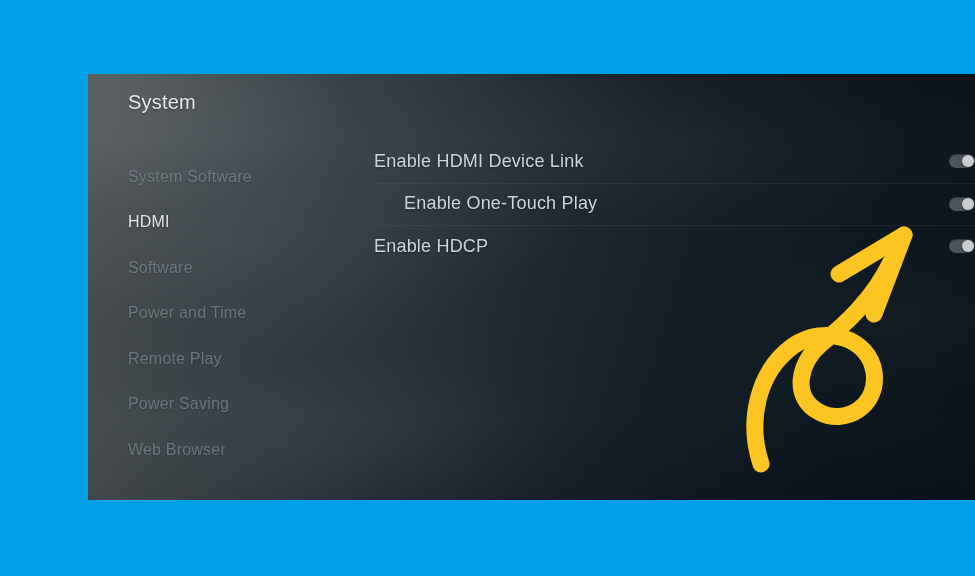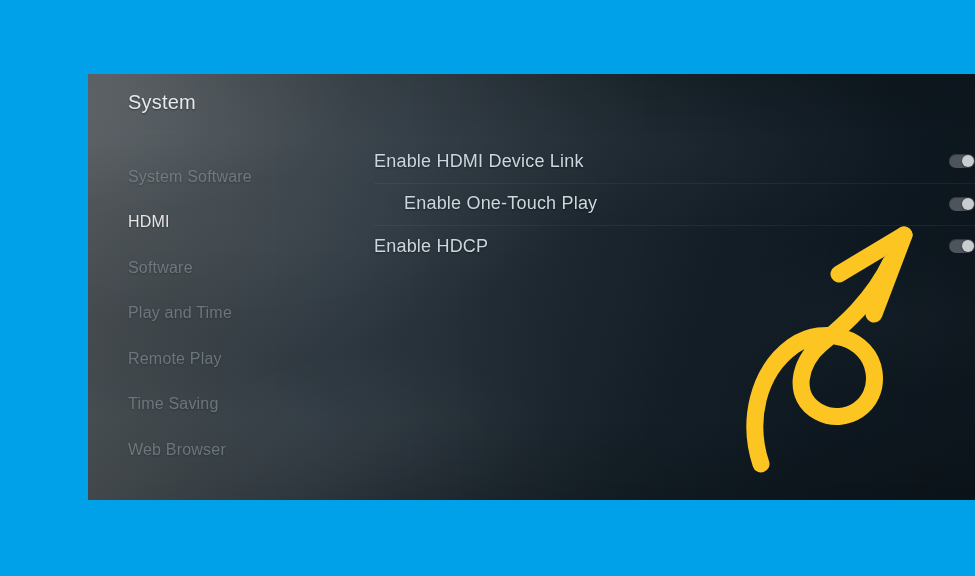--- a/index.html
+++ b/index.html
@@ -180,27 +180,27 @@
         <div class="side-item">
           <span>System Software</span>
         </div>
         <div class="side-item selected">
           <span>HDMI</span>
         </div>
         <div class="side-item">
           <span>Software</span>
         </div>
         <div class="side-item">
-          <span>Play and Time</span>
+          <span>Power and Time</span>
         </div>
         <div class="side-item">
           <span>Remote Play</span>
         </div>
         <div class="side-item">
-          <span>Time Saving</span>
+          <span>Power Saving</span>
         </div>
         <div class="side-item">
           <span>Web Browser</span>
         </div>
       </div>
 
     <div id="settings">
         <div class="set-row">
           <span class="set-label">Enable HDMI Device Link</span>
           <div class="toggle on" style="background: rgb(77, 84, 91);">

